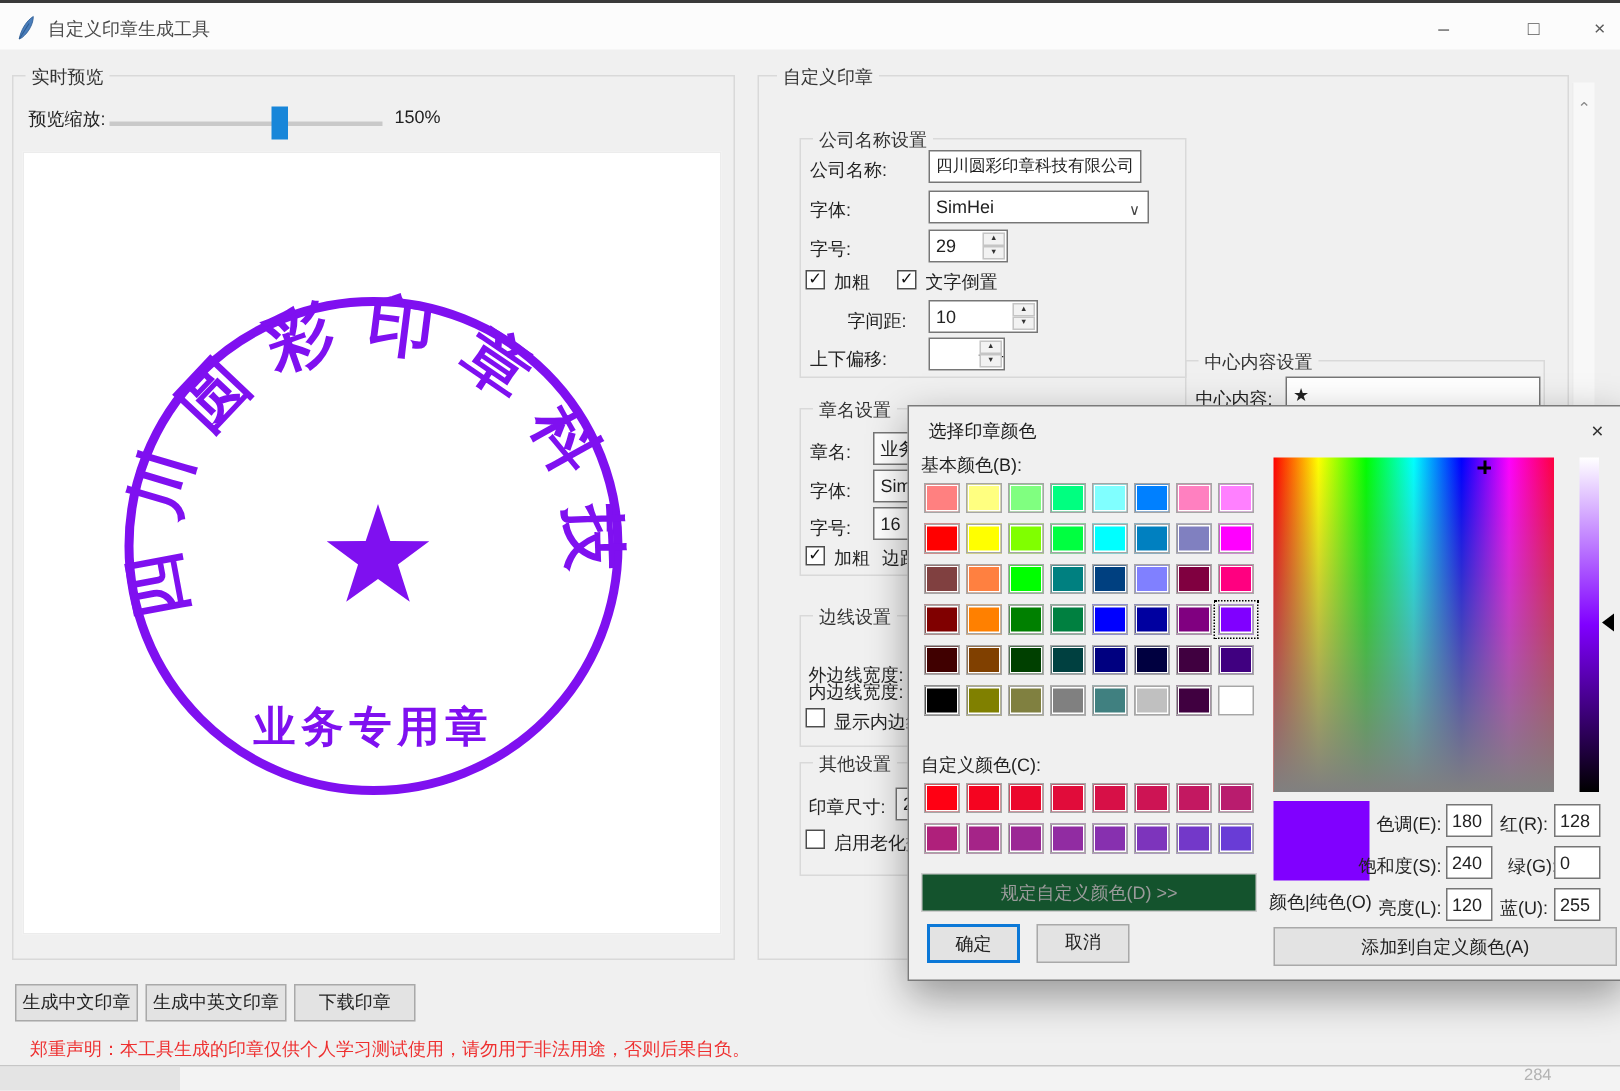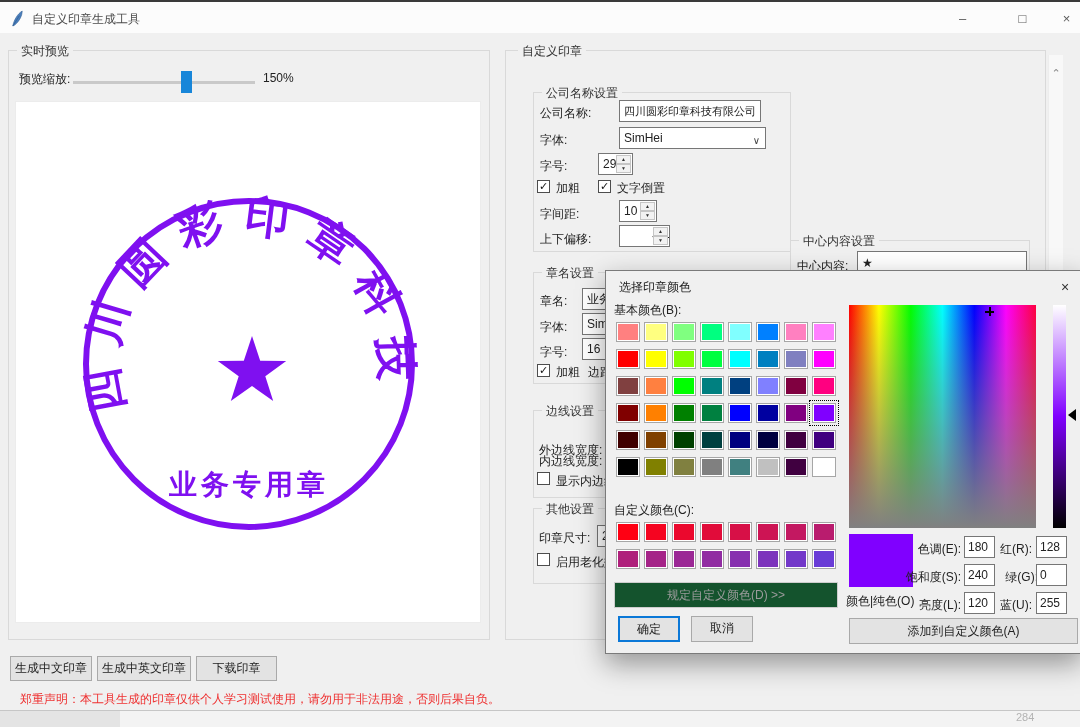--- a/index.html
+++ b/index.html
@@ -119,30 +119,30 @@
 </div>
 
 <div class="groupbox" style="left:533px; top:92px; width:258px; height:160px;">
   <span class="glabel">公司名称设置</span>
 </div>
 <span class="lbl" style="left:540px; top:105px;">公司名称:</span>
 <div class="tbox" style="left:619px; top:100px; width:142px; font-size:11px;">四川圆彩印章科技有限公司</div>
 <span class="lbl" style="left:540px; top:132px;">字体:</span>
 <div class="tbox combo" style="left:619px; top:127px; width:147px;"><span>SimHei</span><span class="chev">∨</span></div>
 <span class="lbl" style="left:540px; top:158px;">字号:</span>
-<div class="tbox spinner" style="left:598px; top:153px; width:35px;"><span>29</span><span class="spin">
+<div class="tbox spinner" style="left:619px; top:153px; width:53px;"><span>29</span><span class="spin">
       <div>▲</div>
       <div>▼</div>
     </span></div>
 <span class="cb checked" style="left:537px; top:180px;"></span>
 <span class="lbl" style="left:556px; top:180px;">加粗</span>
 <span class="cb checked" style="left:598px; top:180px;"></span>
 <span class="lbl" style="left:617px; top:180px;">文字倒置</span>
-<span class="lbl" style="left:540px; top:206px;">字间距:</span>
-<div class="tbox spinner" style="left:619px; top:200px; width:38px;"><span>10</span><span class="spin">
+<span class="lbl" style="left:565px; top:206px;">字间距:</span>
+<div class="tbox spinner" style="left:619px; top:200px; width:73px;"><span>10</span><span class="spin">
       <div>▲</div>
       <div>▼</div>
     </span></div>
 <span class="lbl" style="left:540px; top:231px;">上下偏移:</span>
 <div class="tbox spinner" style="left:619px; top:225px; width:49px;padding-left:32px;"><span>-14</span><span class="spin">
       <div>▲</div>
       <div>▼</div>
     </span></div>
 
 <div class="groupbox" style="left:533px; top:272px; width:258px; height:112px;">

